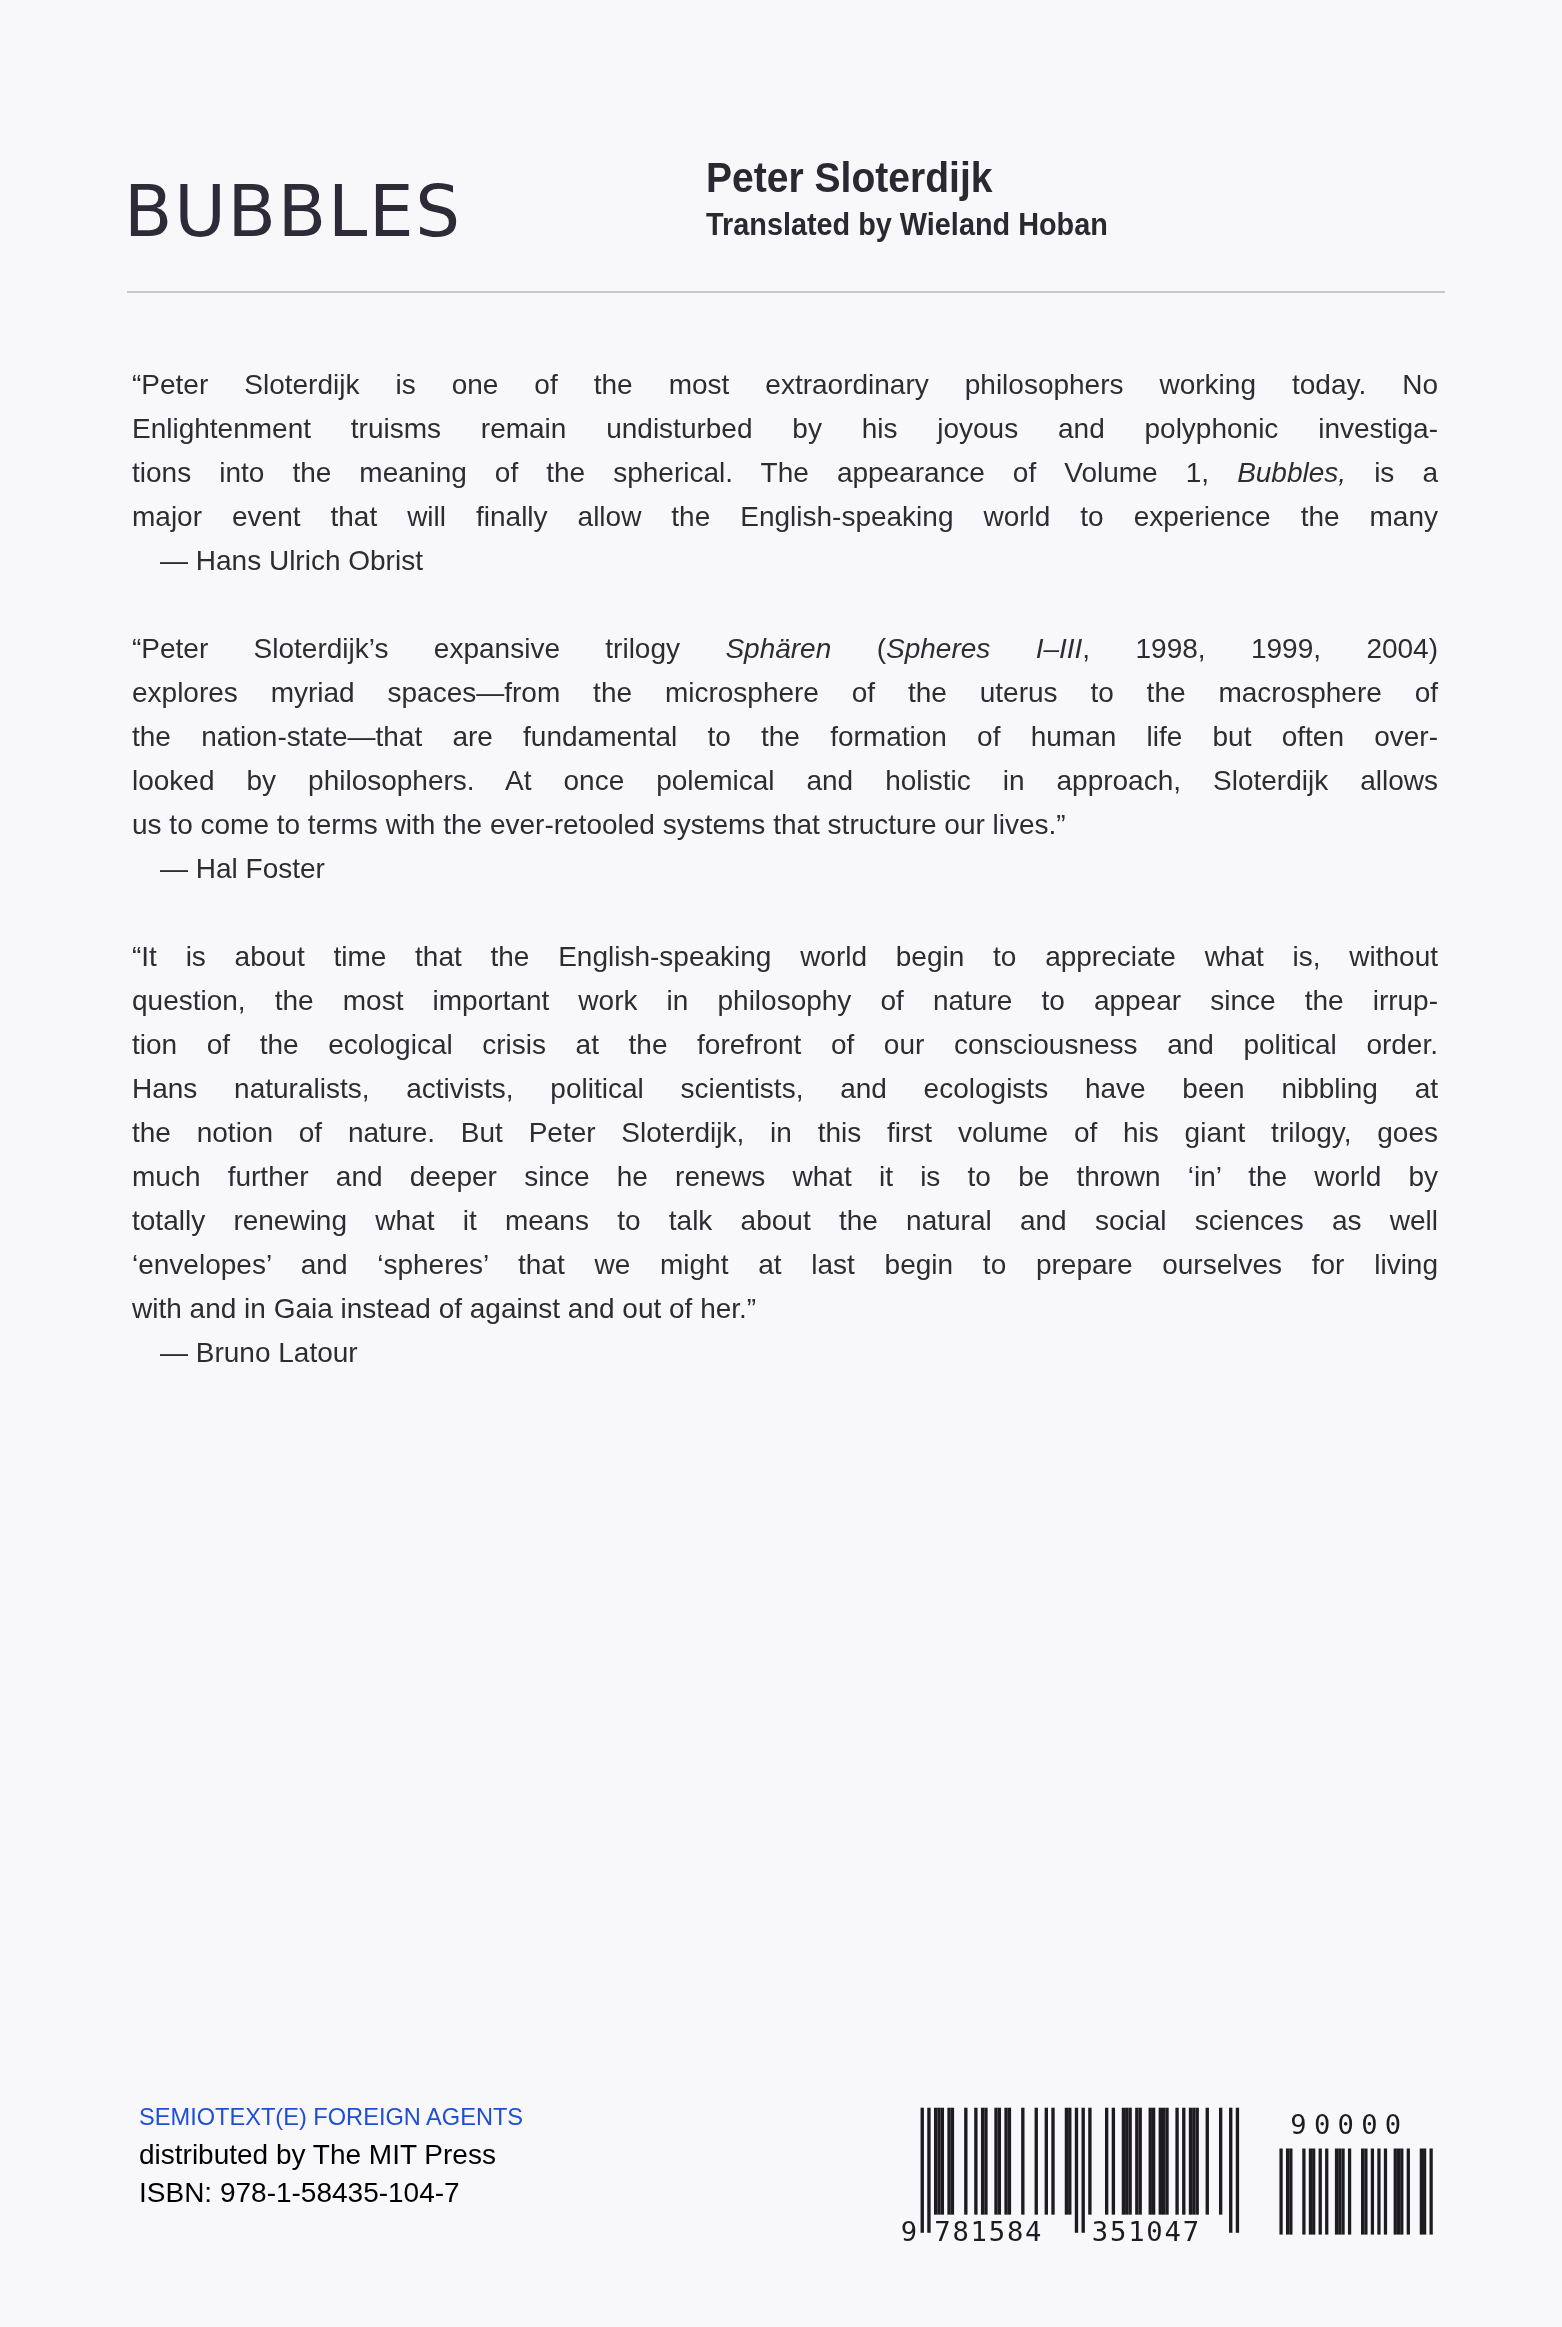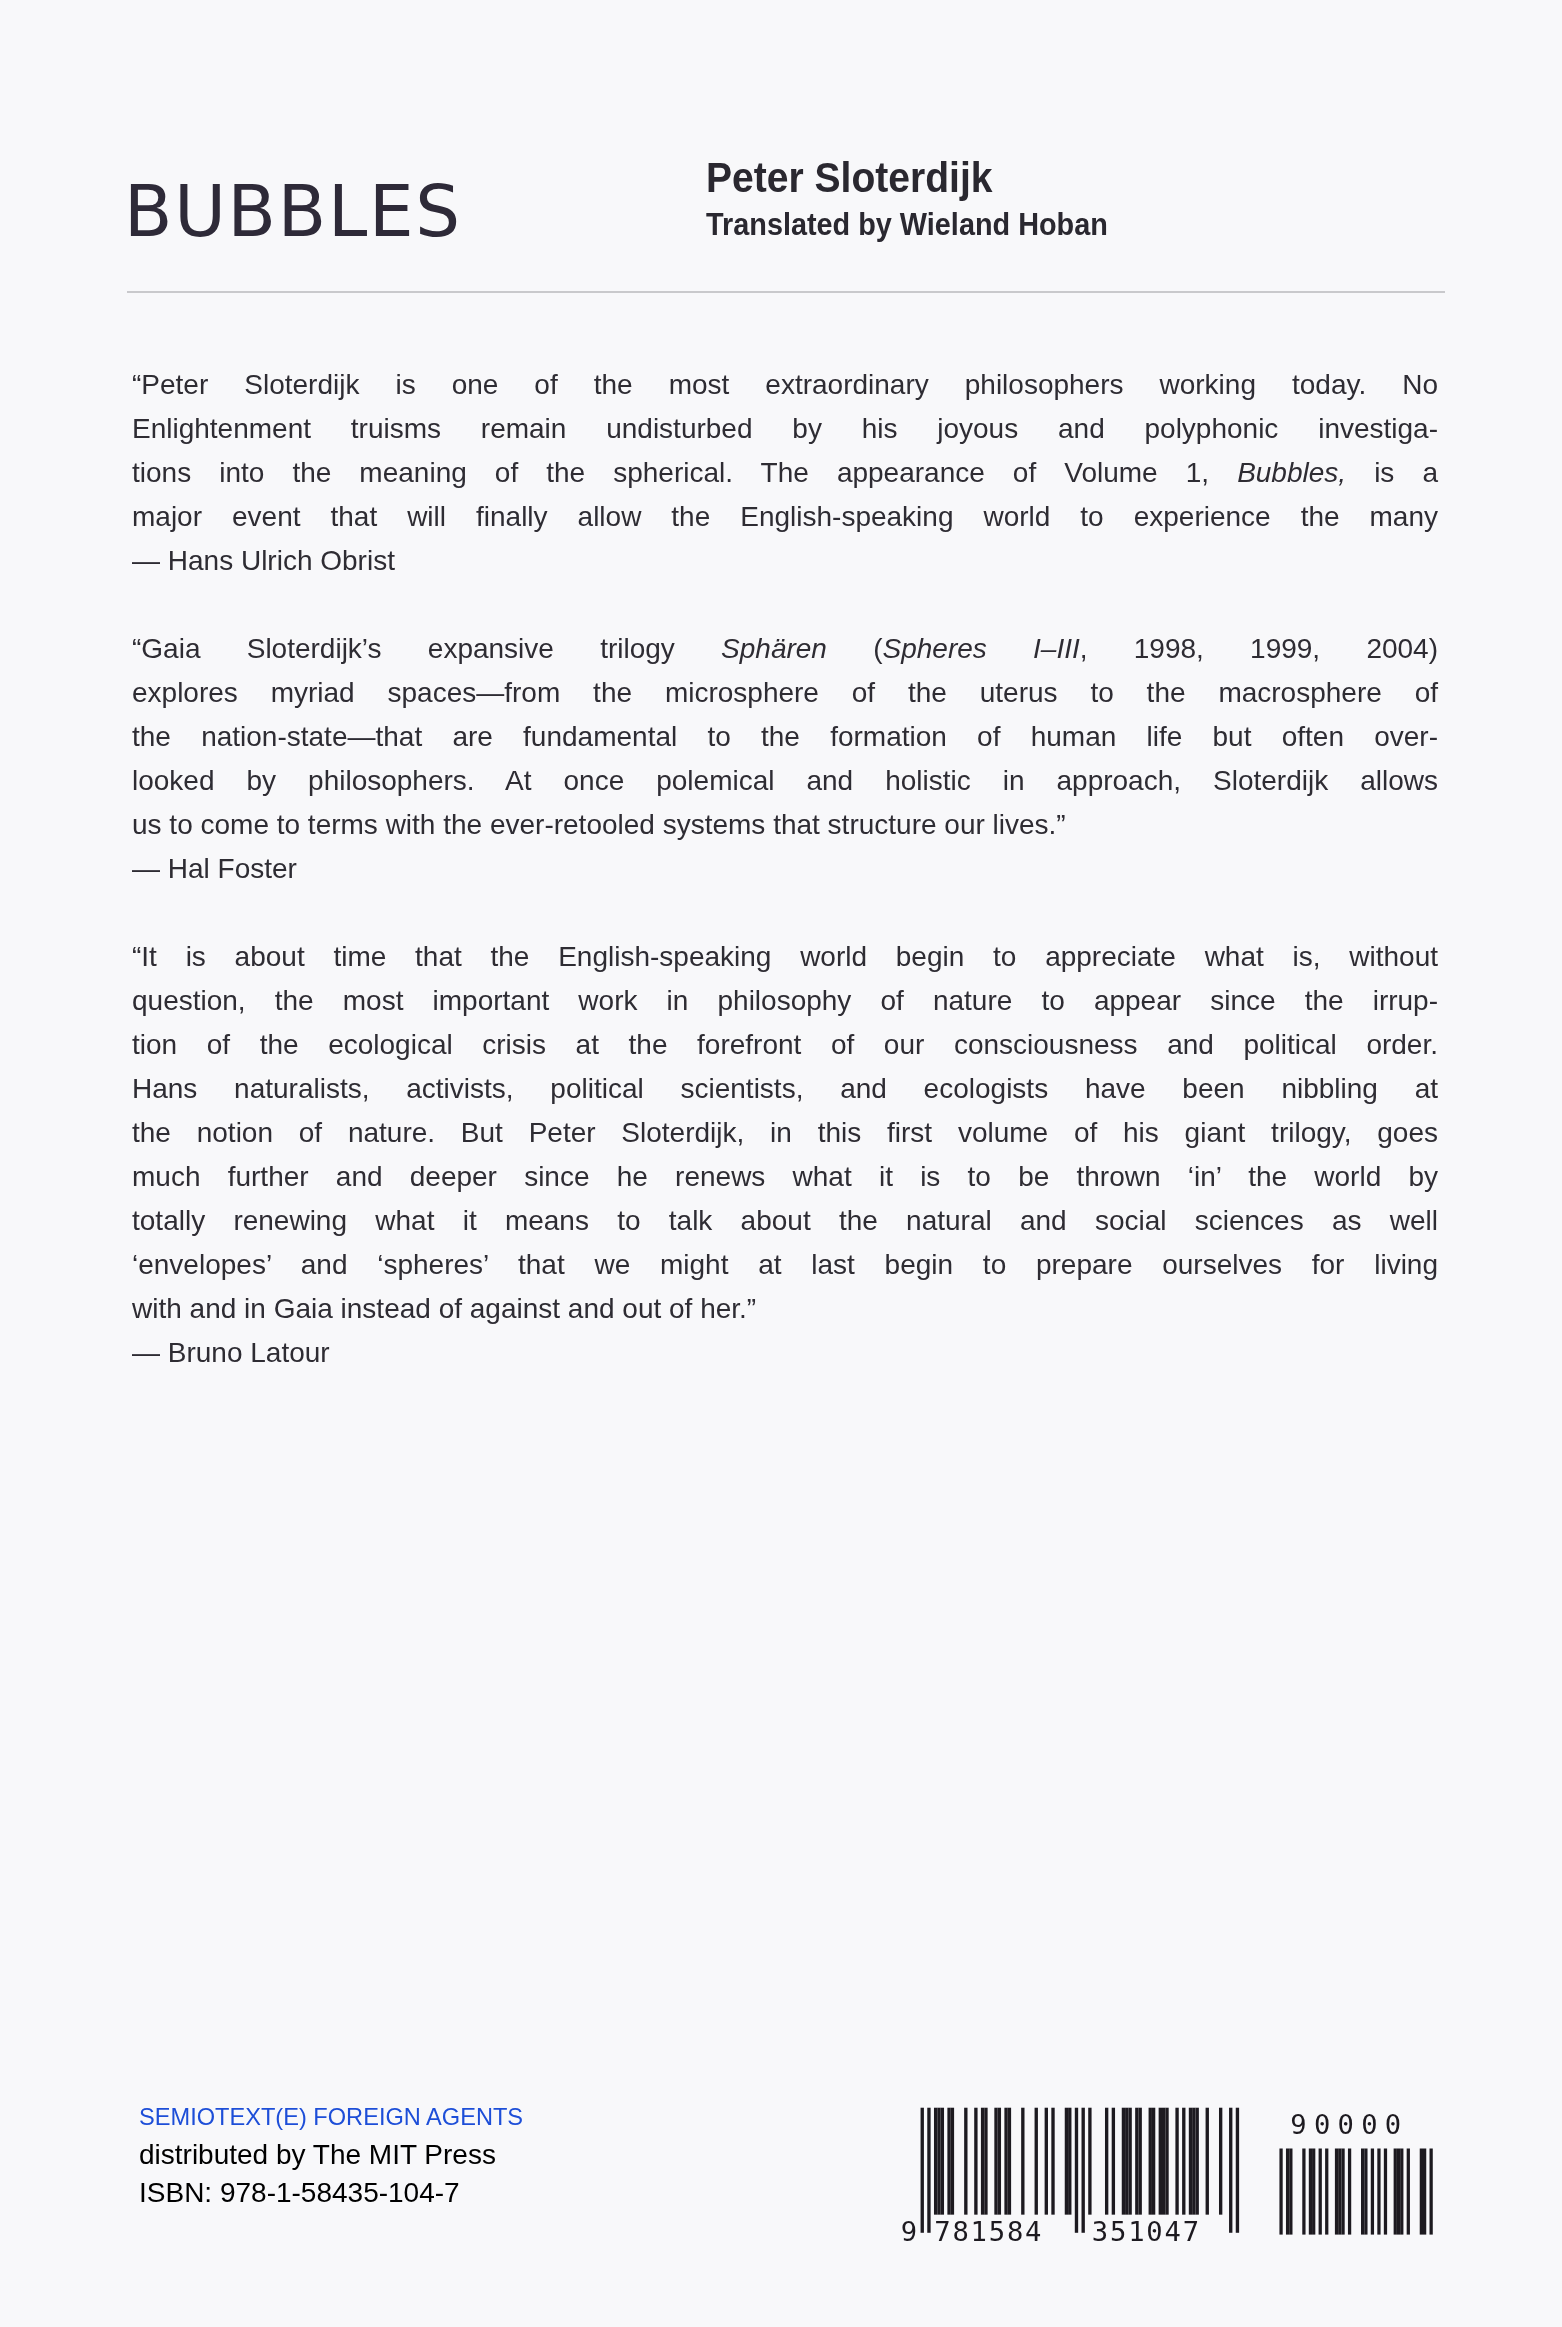--- a/index.html
+++ b/index.html
@@ -33,21 +33,21 @@
   .quotes {
     position: absolute; left: 132px; top: 363px; width: 1306px;
     font-size: 28px; line-height: 44px; color: #2e2c33;
   }
   .line {
     display: block; height: 44px; white-space: nowrap;
     text-align: justify; text-align-last: justify;
   }
   .line.last { text-align: left; text-align-last: left; }
   .line i { font-style: italic; }
-  .attribution { display: block; height: 44px; white-space: nowrap; }
+  .attribution { display: block; height: 44px; white-space: nowrap; margin-left: 28px; }
   .gap { height: 44px; }
   .pub {
     position: absolute; left: 139px; top: 2098px;
     line-height: 38px;
   }
   .series { font-size: 23.6px; font-weight: normal; color: #1d4ed8; display: block; height: 38px; }
   .dist, .isbn { font-size: 28px; color: #000000; display: block; height: 38px; }
   .barcode { position: absolute; left: 900px; top: 2105px; width: 545px; height: 145px; }
   .barcode svg { display: block; }
 </style>
@@ -62,21 +62,21 @@
 <div class="quotes" id="quotes">
     <div>
       <span class="line"><span>“Peter Sloterdijk is one of the most extraordinary philosophers working today. No</span></span>
       <span class="line"><span>Enlightenment truisms remain undisturbed by his joyous and polyphonic investiga-</span></span>
       <span class="line"><span>tions into the meaning of the spherical. The appearance of Volume 1, </span><i>Bubbles,</i><span> is a</span></span>
       <span class="line"><span>major event that will finally allow the English-speaking world to experience the many</span></span>
       <span class="attribution">— Hans Ulrich Obrist</span>
     </div>
     <div class="gap"></div>
     <div>
-      <span class="line"><span>“Gaia Sloterdijk’s expansive trilogy </span><i>Sphären</i><span> (</span><i>Spheres I–III</i><span>, 1998, 1999, 2004)</span></span>
+      <span class="line"><span>“Peter Sloterdijk’s expansive trilogy </span><i>Sphären</i><span> (</span><i>Spheres I–III</i><span>, 1998, 1999, 2004)</span></span>
       <span class="line"><span>explores myriad spaces—from the microsphere of the uterus to the macrosphere of</span></span>
       <span class="line"><span>the nation-state—that are fundamental to the formation of human life but often over-</span></span>
       <span class="line"><span>looked by philosophers. At once polemical and holistic in approach, Sloterdijk allows</span></span>
       <span class="line last"><span>us to come to terms with the ever-retooled systems that structure our lives.”</span></span>
       <span class="attribution">— Hal Foster</span>
     </div>
     <div class="gap"></div>
     <div>
       <span class="line"><span>“It is about time that the English-speaking world begin to appreciate what is, without</span></span>
       <span class="line"><span>question, the most important work in philosophy of nature to appear since the irrup-</span></span>

